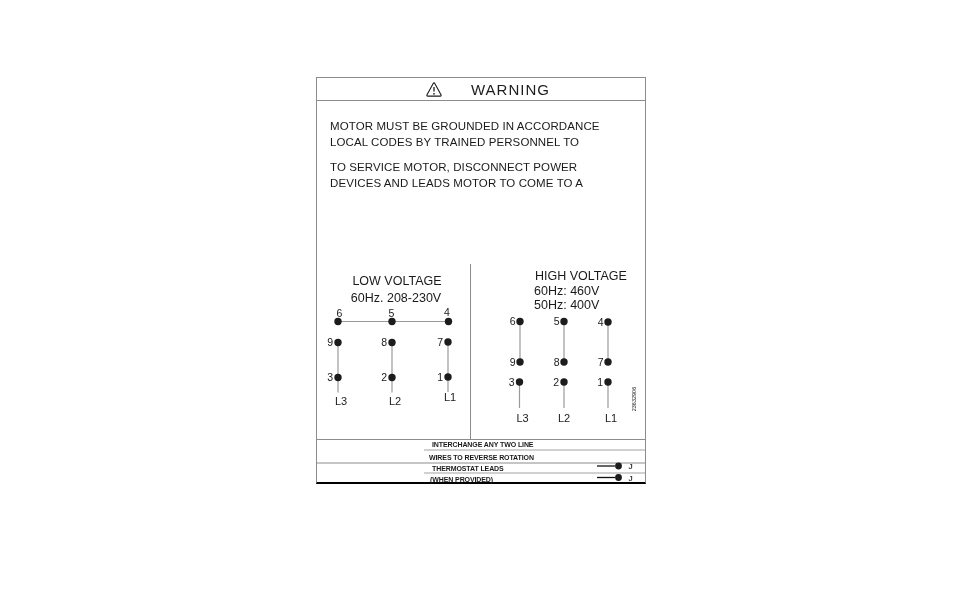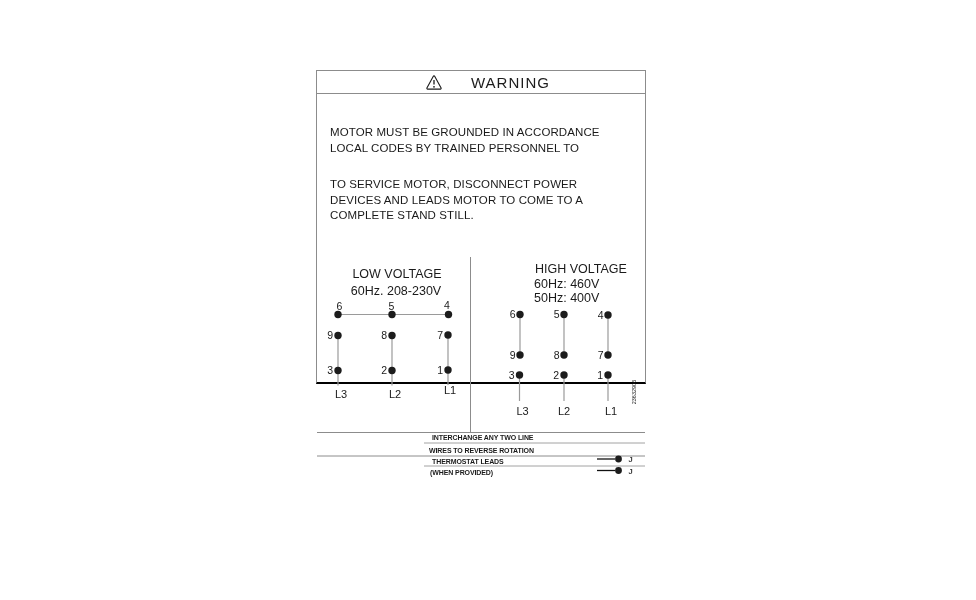--- a/index.html
+++ b/index.html
@@ -1,39 +1,39 @@
 <!DOCTYPE html>
 <html><head>
 <meta charset="utf-8">
 <style>
   html,body{margin:0;padding:0;}
   body{
     width:976px;height:600px;position:relative;background:#ffffff;
     font-family:"Liberation Sans", sans-serif;color:#1a1a1a;
   }
   .label{
-    position:absolute;left:316px;top:70px;width:330px;height:314px;
+    position:absolute;left:316px;top:77px;width:330px;height:407px;
     box-sizing:border-box;background:#fff;
     border:1px solid #8c8c8c;border-bottom:2px solid #000;
   }
   .header{
     position:absolute;left:0;top:0;right:0;height:23px;
     border-bottom:1px solid #8c8c8c;
     display:flex;align-items:center;justify-content:center;gap:29px;
     padding-left:14px;box-sizing:border-box;
   }
   .warning-title{
     font-size:15px;letter-spacing:1px;color:#1c1c1c;white-space:nowrap;
   }
   .warn-body{
     position:absolute;left:13px;top:24px;right:8px;
   }
   .wpara{margin:0;}
-  .wpara.first{margin-top:30px;}
-  .wpara.second{margin-top:21px;}
+  .wpara.first{margin-top:17px;}
+  .wpara.second{margin-top:10px;}
   .wline{
     font-size:11.5px;line-height:15.5px;letter-spacing:0.1px;
     color:#1a1a1a;white-space:nowrap;
   }
   svg{overflow:visible;display:block;}
   .diagram-svg{position:absolute;left:0;top:186px;}
   .footer-svg{position:absolute;left:0;top:361px;}
   svg text{fill:#1a1a1a;font-family:"Liberation Sans", sans-serif;}
   .t-title{font-size:12.5px;}
   .t-num{font-size:10.5px;}
@@ -61,21 +61,20 @@
   </div>
 
   <div class="warn-body">
     <div class="wpara first">
       <div class="wline">MOTOR MUST BE GROUNDED IN ACCORDANCE</div>
       <div class="wline">LOCAL CODES BY TRAINED PERSONNEL TO</div>
     </div>
     <div class="wpara second">
       <div class="wline">TO SERVICE MOTOR, DISCONNECT POWER</div>
       <div class="wline">DEVICES AND LEADS MOTOR TO COME TO A</div>
-      <div class="wline">COMPLETE STAND STILL.</div>
     </div>
   </div>
 
   <svg class="diagram-svg" width="328" height="175" viewBox="0 0 328 175">
     <line x1="153.5" y1="0" x2="153.5" y2="175" class="gridline"></line>
 
     <g>
       <text x="80" y="21" text-anchor="middle" class="t-title">LOW VOLTAGE</text>
       <text x="79" y="37.5" text-anchor="middle" class="t-title">60Hz. 208-230V</text>
 

